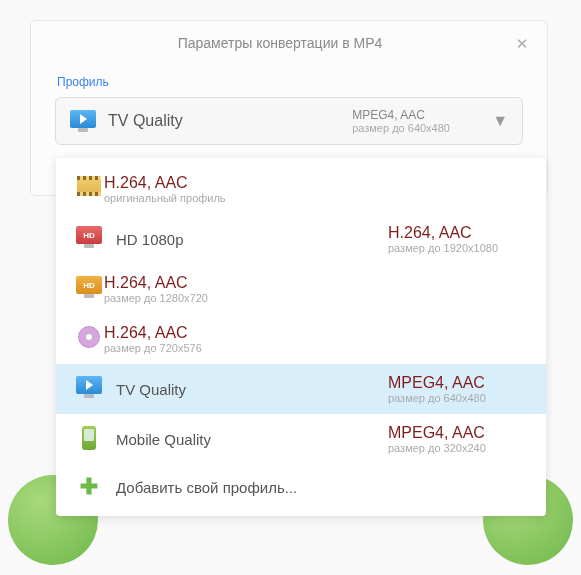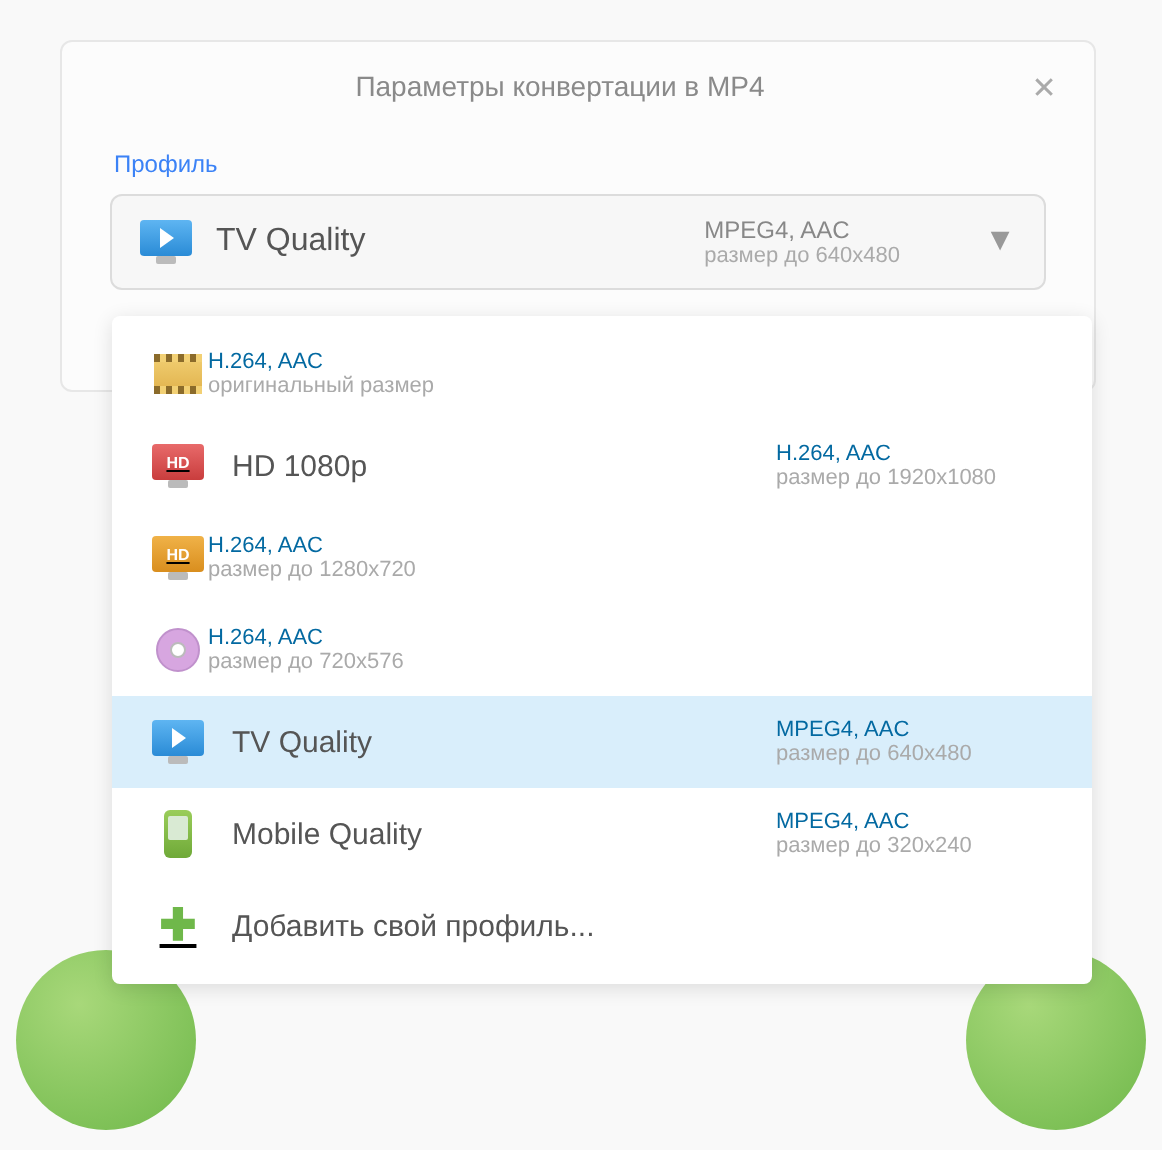--- a/index.html
+++ b/index.html
@@ -75,27 +75,27 @@
   box-shadow: 0 2px 10px rgba(0,0,0,0.12);
   z-index: 5;
   padding: 6px 0;
 }
 .dd-item {
   display: flex; align-items: center;
   padding: 10px 18px;
   cursor: pointer;
 }
 .dd-item.selected { background: #d9eefb; }
-.dd-item .icon { width: 30px; height: 26px; display:flex; align-items:center; justify-content:center;text-decoration:underline; }
+.dd-item .icon { width: 30px; height: 26px; display:flex; justify-content:center; }
 .dd-item .label {
   flex: 1; margin-left: 12px;
   color: #555; font-size: 15px;
 }
 .dd-item .meta { width: 140px; }
-.dd-item .meta-line1 { color: #0369a1; font-size: 11px; }
+.dd-item .meta-line1 { color: #7f1d1d; font-size: 16px; }
 .dd-item .meta-line2 { color: #aaa; font-size: 11px; }
 
 
 .ico-tv { position:relative; }
 .ico-tv .screen {
   width: 26px; height: 18px; border-radius: 2px;
   display:flex; align-items:center; justify-content:center;
 }
 .ico-tv .screen.blue { background: linear-gradient(#5eb5f2,#2a8bd6); }
 .ico-tv .tri { width:0;height:0;border-left:7px solid #fff;border-top:5px solid transparent;border-bottom:5px solid transparent; }
@@ -151,21 +151,21 @@
 
 <div class="dropdown" id="dropdown">
     <div class="dd-item">
       <div class="icon">
         <div class="ico-film">
           <div class="body"></div>
         </div>
       </div>
       <div class="meta">
         <div class="meta-line1">H.264, AAC</div>
-        <div class="meta-line2">оригинальный размер</div>
+        <div class="meta-line2">оригинальный профиль</div>
       </div>
     </div>
     <div class="dd-item">
       <div class="icon">
         <div class="ico-hd">
           <div class="screen red">HD</div>
           <div class="stand"></div>
         </div>
       </div>
       <div class="label">HD 1080p</div>

